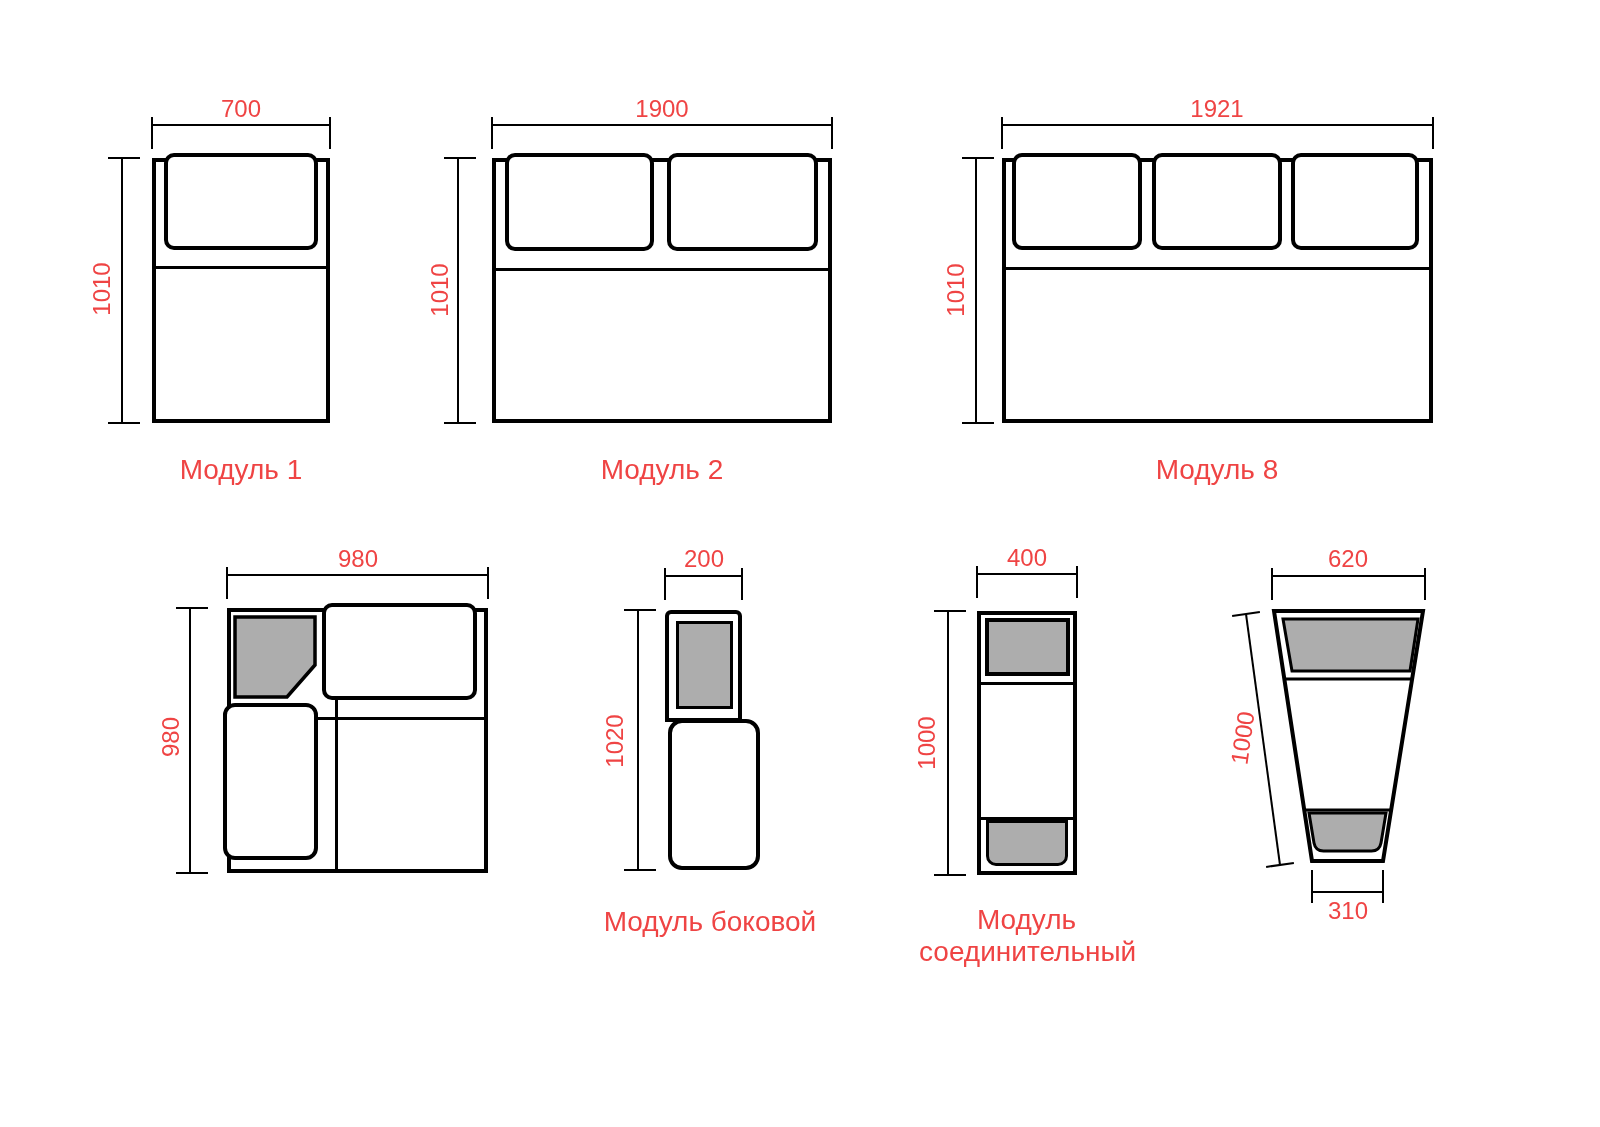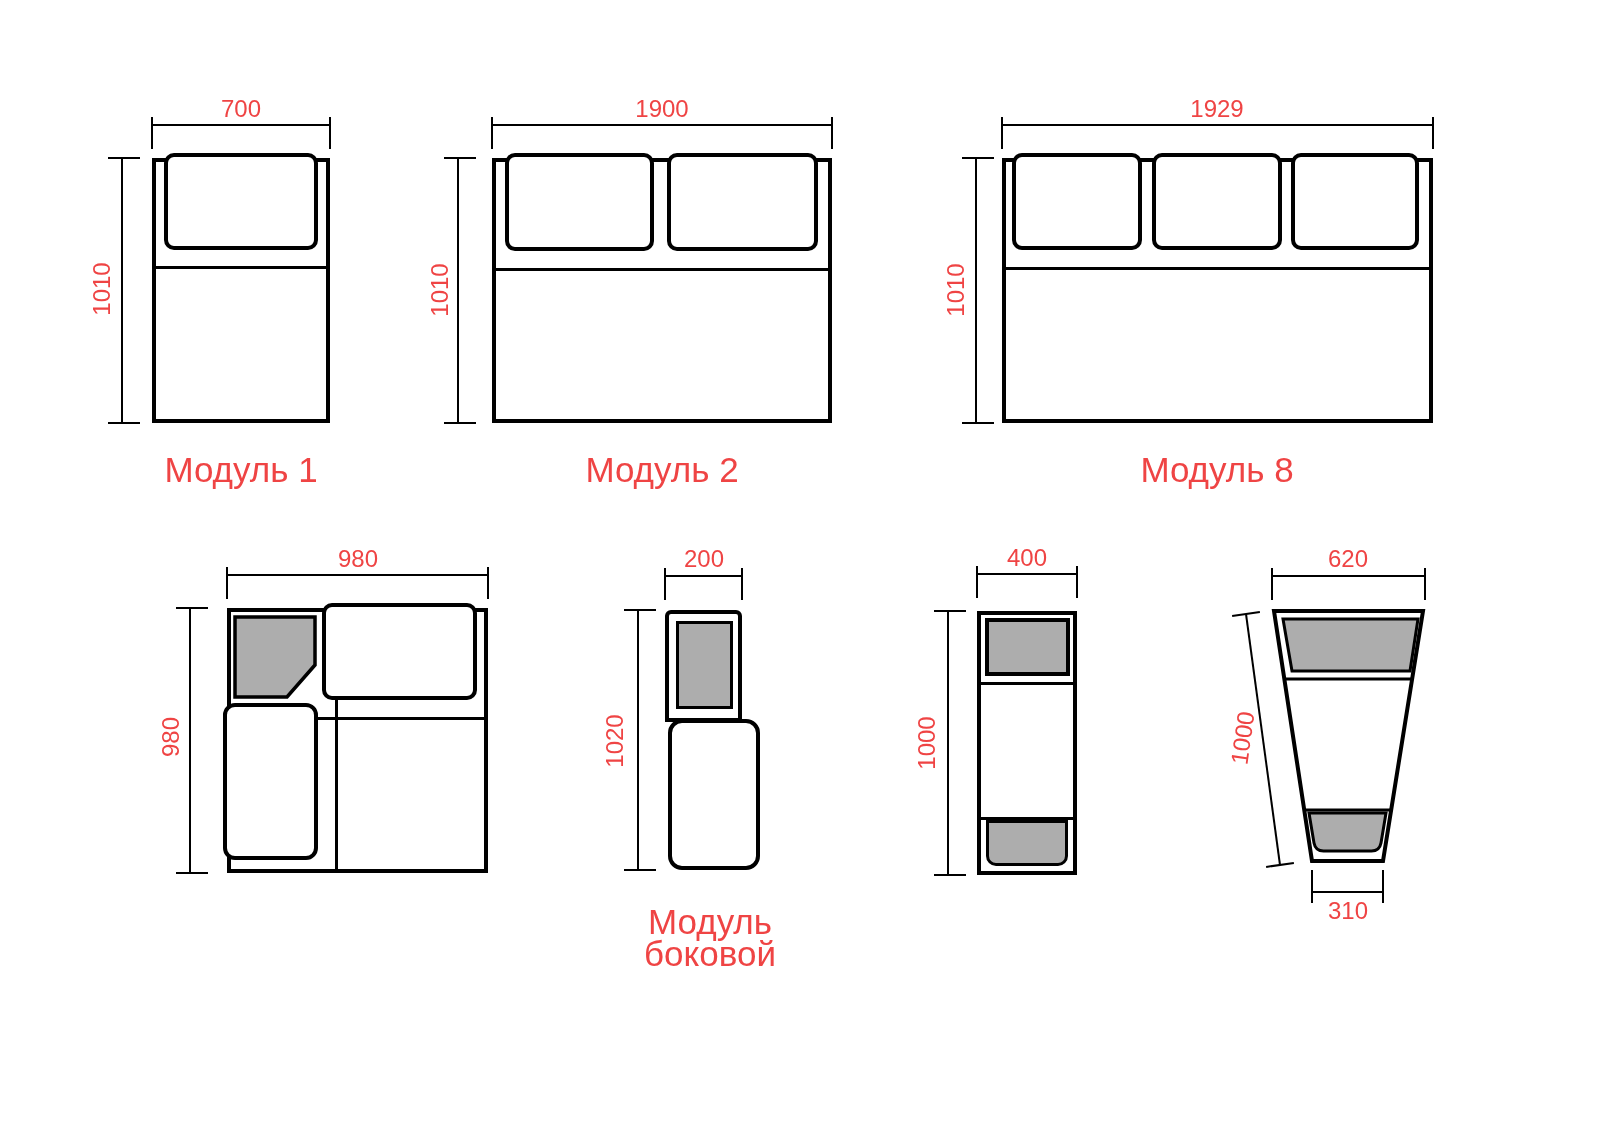--- a/index.html
+++ b/index.html
@@ -20,21 +20,21 @@
   .dim-h::after{right:-1px;}
   .dim-v{position:absolute;width:2px;background:#000;}
   .dim-v::before,.dim-v::after{content:"";position:absolute;height:2px;width:32px;left:-13px;background:#000;}
   .dim-v::before{top:-1px;}
   .dim-v::after{bottom:-1px;}
   
   .num{position:absolute;width:120px;height:30px;font-size:24px;line-height:30px;text-align:center;white-space:nowrap;}
   .num-rot{transform:rotate(-90deg);}
   .num-diag{transform:rotate(-82deg);}
   
-  .mod-label{position:absolute;font-size:35px;line-height:32px;text-align:center;}
+  .mod-label{position:absolute;font-size:28px;line-height:32px;text-align:center;}
   svg{position:absolute;overflow:visible;}
   svg line, svg path{stroke:#000;}
 </style>
 </head>
 <body>
 
 <div class="canvas">
 
   <div class="outline" style="left:152px;top:150px;width:178px;height:265px"></div>
   <div class="line-h" style="left:152px;top:258px;width:178px"></div>
@@ -54,21 +54,21 @@
   <div class="dim-v" style="left:457px;top:150px;height:265px"></div>
   <div class="num num-rot" style="left:380px;top:267px">1010</div>
   <div class="mod-label" style="left:562px;top:446px;width:200px">Модуль 2</div>
 
   <div class="outline" style="left:1002px;top:150px;width:431px;height:265px"></div>
   <div class="line-h" style="left:1002px;top:259px;width:431px"></div>
   <div class="cushion" style="left:1012px;top:145px;width:130px;height:97px"></div>
   <div class="cushion" style="left:1152px;top:145px;width:130px;height:97px"></div>
   <div class="cushion" style="left:1291px;top:145px;width:128px;height:97px"></div>
   <div class="dim-h" style="left:1002px;top:116px;width:431px"></div>
-  <div class="num" style="left:1157px;top:86px">1929</div>
+  <div class="num" style="left:1157px;top:86px">1921</div>
   <div class="dim-v" style="left:975px;top:150px;height:265px"></div>
   <div class="num num-rot" style="left:896px;top:267px">1010</div>
   <div class="mod-label" style="left:1117px;top:446px;width:200px">Модуль 8</div>
 
   <div class="outline" style="left:227px;top:600px;width:261px;height:265px"></div>
   <div class="line-h" style="left:318px;top:709px;width:170px"></div>
   <div class="line-v" style="left:335px;top:692px;height:173px"></div>
   <svg style="left:232px;top:606px" width="86" height="86" viewBox="0 0 86 86">
     <path d="M3,3 H83 V51 L55,83 H3 Z" fill="#adadad" stroke-width="3.5"></path>
   </svg>
@@ -90,20 +90,21 @@
 
   <div class="outline" style="left:977px;top:603px;width:100px;height:264px"></div>
   <div class="gray-box" style="left:985px;top:610px;width:85px;height:58px;border-width:4px"></div>
   <div class="line-h" style="left:977px;top:674px;width:100px"></div>
   <div class="line-h" style="left:977px;top:809px;width:100px"></div>
   <div class="gray-box" style="left:986px;top:812px;width:82px;height:46px;border-radius:0 0 10px 10px"></div>
   <div class="dim-h" style="left:977px;top:565px;width:100px"></div>
   <div class="num" style="left:967px;top:535px">400</div>
   <div class="dim-v" style="left:947px;top:603px;height:264px"></div>
   <div class="num num-rot" style="left:867px;top:720px">1000</div>
+  <div class="mod-label" style="left:919px;top:896px;width:215px">Модуль соединительный</div>
 
   <svg style="left:1220px;top:595px" width="230" height="310" viewBox="0 0 230 310">
     <path d="M54,8 H203 L163,258 H92 Z" fill="#ffffff" stroke-width="4"></path>
     <path d="M63,16 H198 L190,68 H72 Z" fill="#adadad" stroke-width="3"></path>
     <line x1="64" y1="76" x2="192" y2="76" stroke-width="3"></line>
     <line x1="84" y1="207" x2="171" y2="207" stroke-width="3"></line>
     <path d="M89,210 H166 L161,240 Q159.5,248 151.5,248 H103.5 Q95.5,248 94,240 Z" fill="#adadad" stroke-width="3"></path>
     <line x1="26" y1="11" x2="60" y2="262" stroke-width="2"></line>
     <line x1="12.1" y1="12.9" x2="39.9" y2="9.1" stroke-width="2"></line>
     <line x1="46.1" y1="263.9" x2="73.9" y2="260.1" stroke-width="2"></line>

